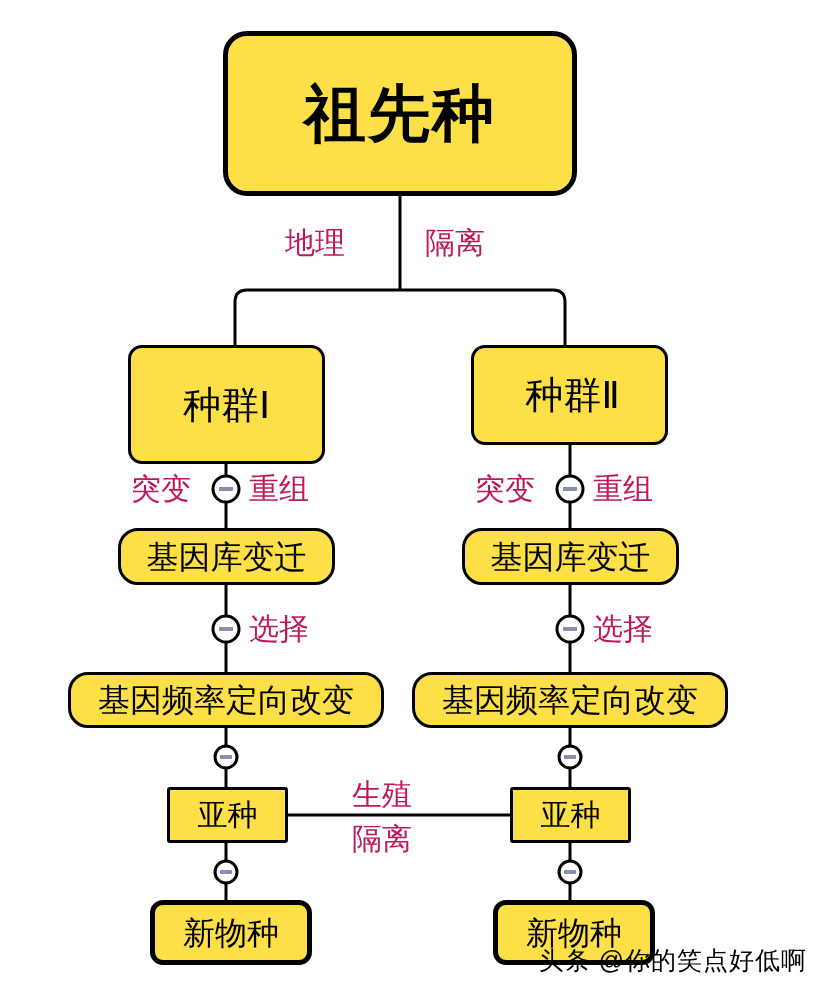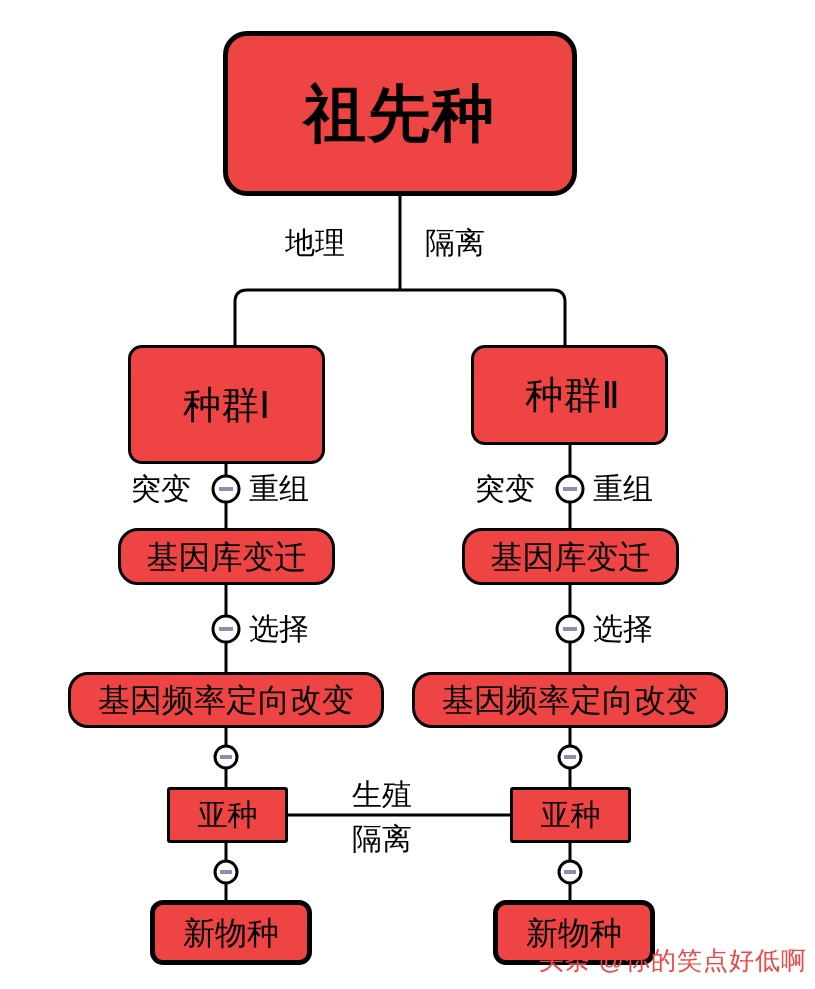--- a/index.html
+++ b/index.html
@@ -22,21 +22,21 @@
   svg.wires {
     position: absolute;
     left: 0;
     top: 0;
     width: 815px;
     height: 989px;
   }
   .node {
     position: absolute;
     box-sizing: border-box;
-    background: #ef4444;
+    background: #fde047;
     border: 2px solid #000000;
     border-radius: 13px;
     display: flex;
     align-items: center;
     justify-content: center;
     color: #000000;
     line-height: 1;
     white-space: nowrap;
     z-index: 3;
   }
@@ -64,31 +64,31 @@
     font-size: 30px;
   }
   .node-new {
     border-width: 5px;
     border-radius: 13px;
     font-size: 32px;
   }
   .edge-label {
     position: absolute;
     font-size: 30px;
-    color: #000000;
+    color: #be185d;
     line-height: 1;
     white-space: nowrap;
     z-index: 4;
   }
   .watermark {
     position: absolute;
     right: 8px;
     bottom: 12px;
     font-size: 25px;
-    color: #ef4444;
+    color: #000000;
     white-space: nowrap;
     z-index: 5;
     letter-spacing: 1px;
   }
 </style>
 </head>
 <body>
 
 <div id="diagram">
 

